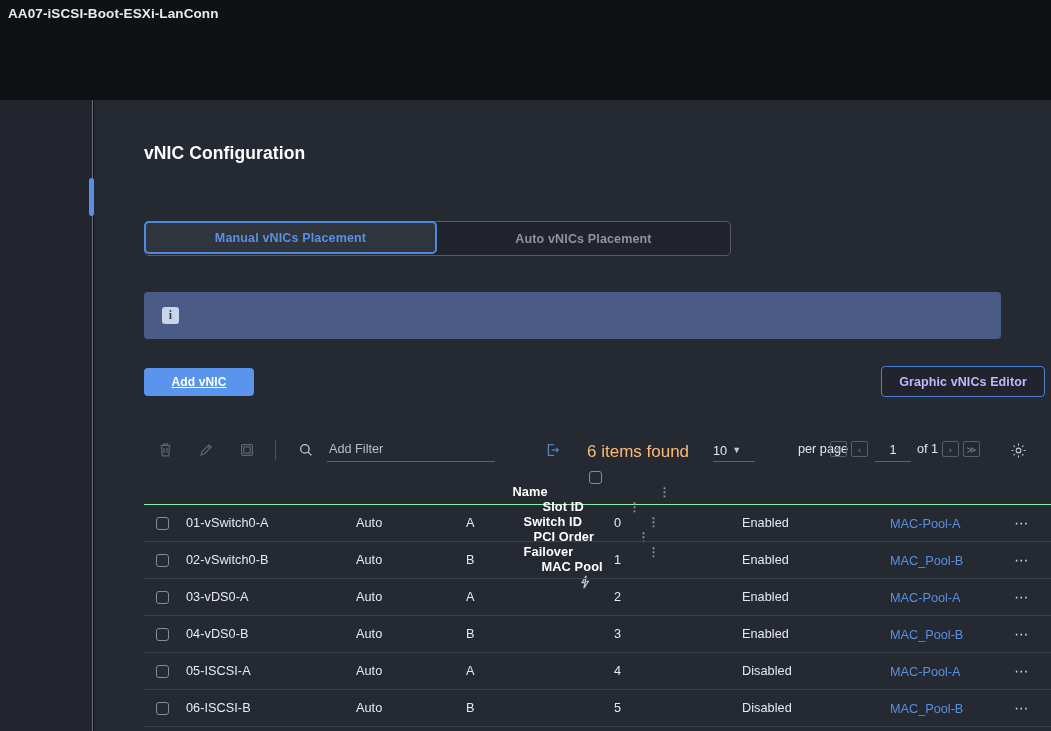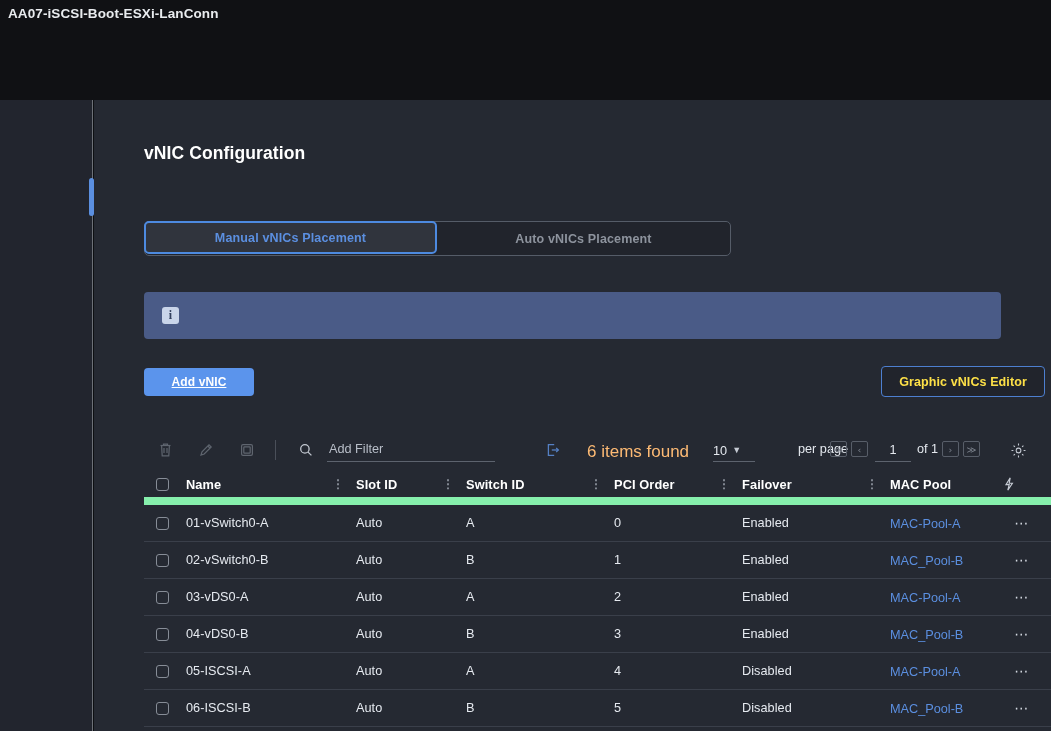--- a/index.html
+++ b/index.html
@@ -145,21 +145,21 @@
     letter-spacing: 0.1px;
     text-decoration: underline;
   }
   #graphic-editor-btn {
     position: absolute;
     left: 787px; top: 266px;
     width: 164px; height: 31px;
     background: #21242c;
     border: 1px solid #4d7fd0;
     border-radius: 4px;
-    color: #fde047;
+    color: #c4b5fd;
     font-size: 12.5px;
     font-weight: bold;
     font-family: "Liberation Sans", sans-serif;
     cursor: pointer;
     letter-spacing: 0.1px;
   }
 
   
   #table-toolbar {
     position: absolute;
@@ -275,21 +275,22 @@
   }
   .trow {
     position: relative;
     display: flex;
     align-items: center;
     height: 37px;
     border-bottom: 1px solid #3a3f4a;
   }
   #thead-row {
     height: 34px;
-    border-bottom: 8px solid #86efac;
+    border-bottom: 1px solid #86efac;
+    flex-direction: column;
   }
   .cb {
     width: 13px; height: 13px;
     border: 1px solid #878d97;
     border-radius: 3px;
     background: transparent;
     cursor: pointer;
     flex: none;
   }
   .c-check { width: 42px; padding-left: 12px; flex: none; display: flex; }

